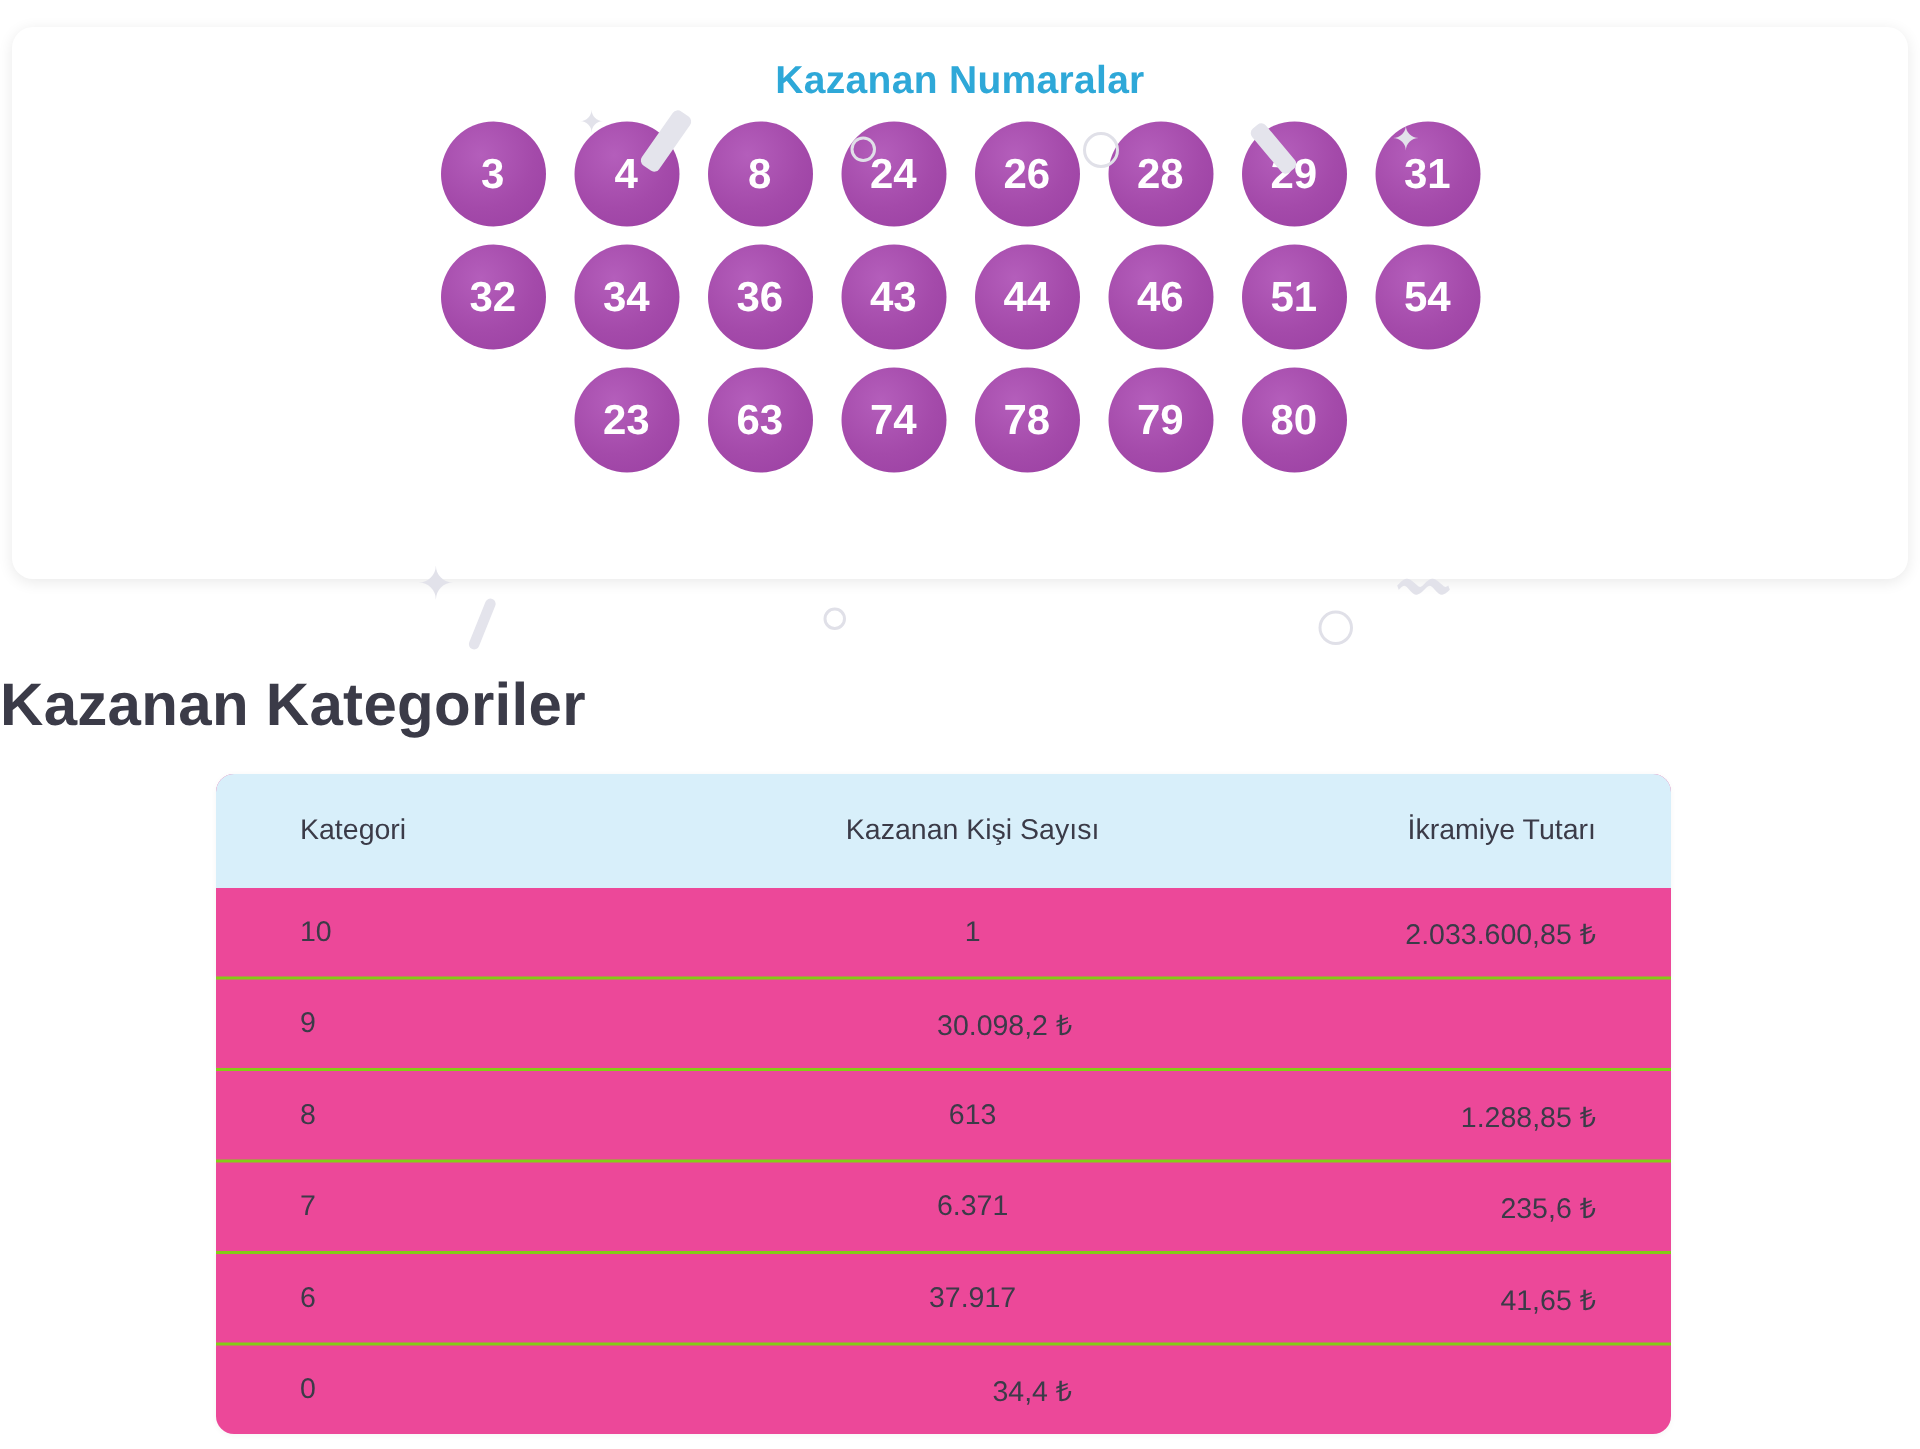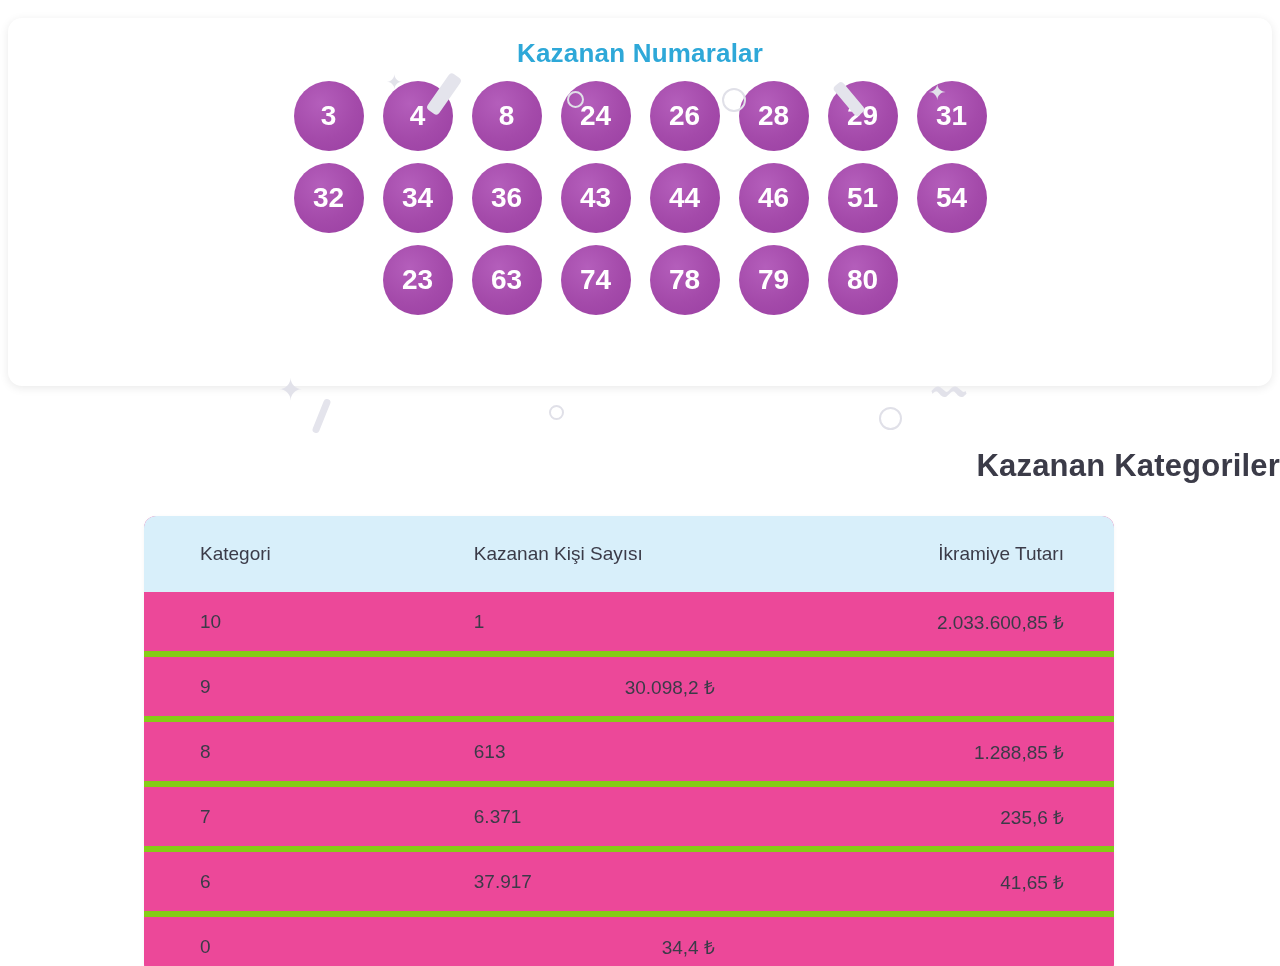--- a/index.html
+++ b/index.html
@@ -80,22 +80,22 @@
     font-size: 30px;
     line-height: 1;
   }
 
   
   .cat-title {
     position: absolute;
     top: 448px;
     left: 0;
     width: 1280px;
-    text-align: right;
-    font-size: 31px;
+    text-align: left;
+    font-size: 40px;
     font-weight: 700;
     color: #3b3b48;
     letter-spacing: 0.2px;
   }
   .cat-table {
     position: absolute;
     left: 144px;
     top: 516px;
     width: 970px;
     border-radius: 12px;
@@ -108,28 +108,28 @@
     background: #d8effa;
     height: 76px;
     align-items: center;
   }
   .cat-head div {
     font-size: 19px;
     color: #3b3b48;
     font-weight: 400;
   }
   .col-1 { width: 34%; padding-left: 56px; box-sizing: border-box; }
-  .col-2 { width: 36%; }
+  .col-2 { width: 36%; text-align: center; }
   .col-3 { width: 30%; text-align: right; padding-right: 50px; box-sizing: border-box; }
 
   .cat-row {
     display: flex;
     height: 59px;
     align-items: center;
-    border-bottom: 6px solid #84cc16;
+    border-bottom: 2px solid #84cc16;
   }
   .cat-row:last-child { border-bottom: none; }
   .cat-row div {
     font-size: 19px;
     color: #3b3b48;
   }
 </style>
 </head>
 <body>
 

